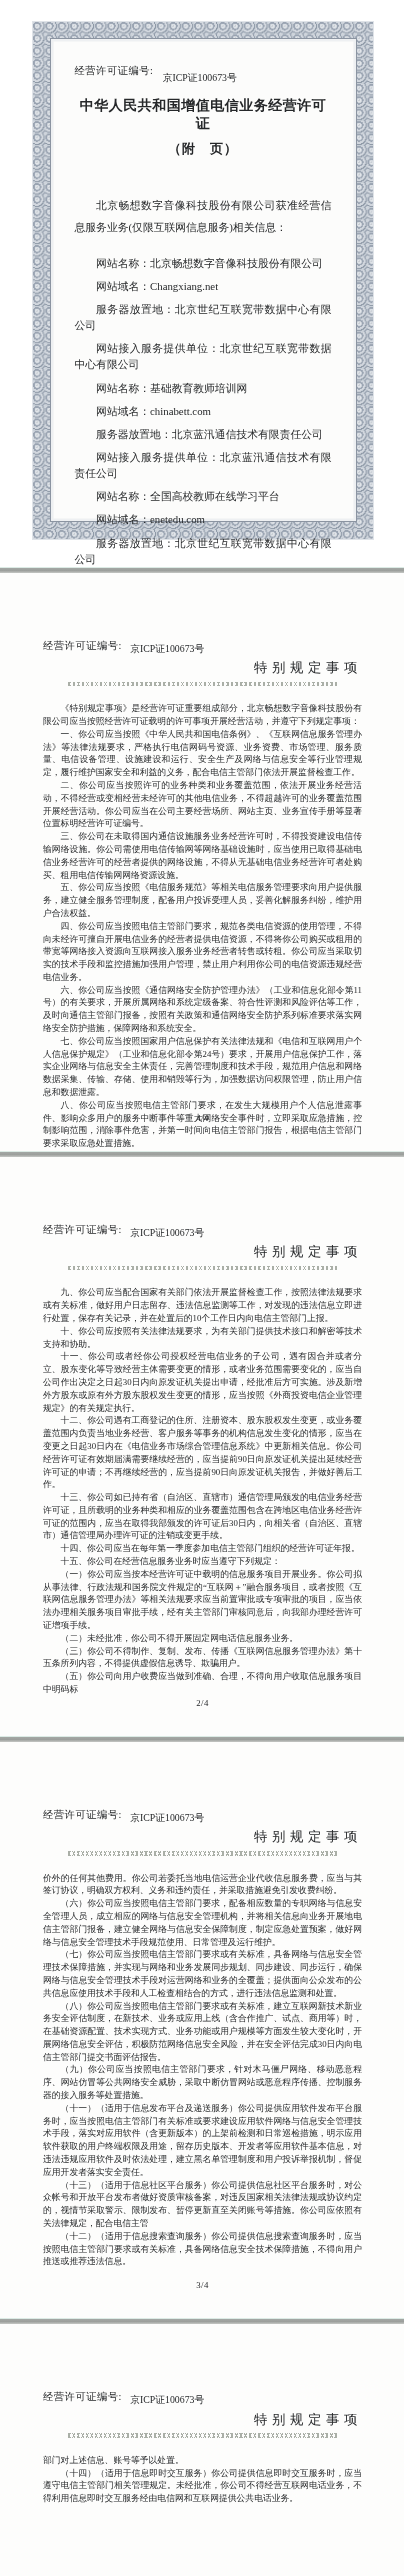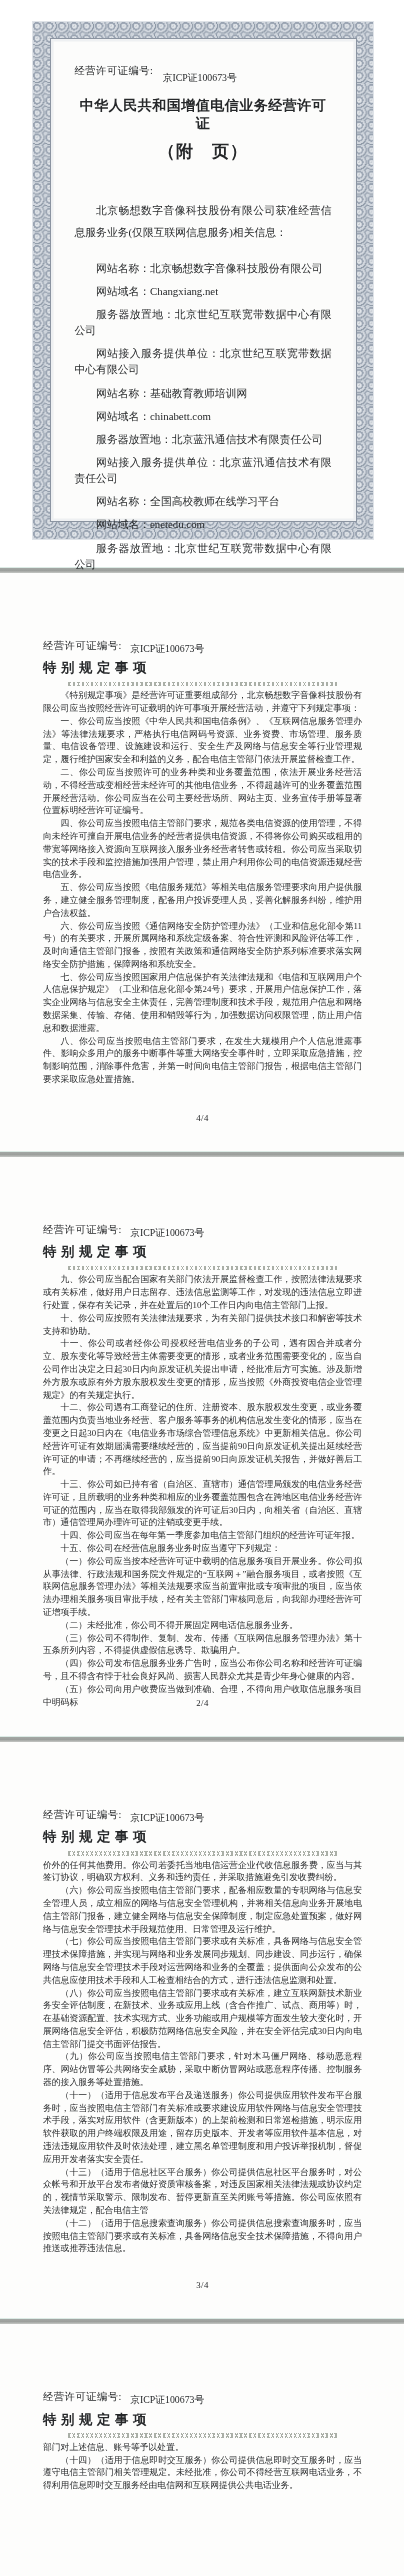--- a/index.html
+++ b/index.html
@@ -27,48 +27,48 @@
     height:100%;
     box-sizing:border-box;
     background:#fcfcfb;
     border:0.5px solid #8b94a1;
     box-shadow:0 0 0 2.6px #eef0f2 inset;
     padding:25px 24px 0 24px;
   }
   .lic{font-size:10.3px;letter-spacing:0.5px;white-space:nowrap;}
   .lic .lic-num{display:inline-block;font-size:9.8px;margin-left:6.2px;transform:translateY(6.7px);letter-spacing:0;}
   .cert-title{margin-top:18.5px;text-align:center;font-size:14px;font-weight:bold;letter-spacing:0.5px;}
-  .cert-subtitle{margin-top:7.2px;text-align:center;font-size:17px;font-weight:bold;letter-spacing:1px;}
+  .cert-subtitle{margin-top:7.2px;text-align:center;font-size:13px;font-weight:bold;letter-spacing:1px;}
   .cert-intro{margin-top:36px;font-size:10.8px;line-height:22px;text-indent:2em;text-align:justify;}
   .cert-fields{margin-top:17px;}
   .field{margin:7.2px 0 0 0;font-size:10.8px;line-height:16px;text-indent:2em;text-align:justify;}
   
   .gap{height:27px;background:#ffffff;}
   .bar{
     height:6.2px;
     background:linear-gradient(180deg,#dcebe5 0,#dcebe5 1px,#a2a6a3 1.5px,#9c9f9c 3.6px,#c9cbc8 6.2px);
   }
   
   .page{
     position:relative;
     box-sizing:border-box;
     background:#fdfdfc;
     padding:66px 43px 0 43px;
   }
   .page .lic{font-size:10.3px;}
   .page .lic .lic-num{font-size:9.8px;transform:translateY(3.1px);margin-left:5.2px;}
-  .ptitle{margin-top:6.2px;text-align:left;font-size:13.4px;font-weight:700;letter-spacing:4.6px;}
+  .ptitle{margin-top:6.2px;text-align:right;font-size:13.4px;font-weight:400;letter-spacing:4.6px;}
   .zigzag{
     width:269px;height:4.6px;margin:4.6px auto 0;
     opacity:.75;
     background:
       repeating-linear-gradient(115deg, rgba(0,0,0,0) 0 1.5px, #8f968b 1.5px 2.6px, rgba(0,0,0,0) 2.6px 4.1px),
       repeating-linear-gradient(65deg, rgba(0,0,0,0) 0 1.5px, #8f968b 1.5px 2.6px, rgba(0,0,0,0) 2.6px 4.1px);
   }
-  .pbody{margin-top:3px;font-size:8.8px;line-height:12.8px;text-align:justify;}
+  .pbody{margin-top:16px;font-size:8.8px;line-height:12.8px;text-align:justify;}
   .pbody p{margin:0;}
   .pbody p.ind{text-indent:2em;}
   .pageno{
     position:absolute;left:0;right:0;bottom:28px;
     text-align:center;font-size:8.8px;letter-spacing:0.5px;
   }
 </style>
 </head>
 <body>
 
@@ -106,22 +106,23 @@
     <div class="lic">
       <span>经营许可证编号:</span>
       <span class="lic-num">京ICP证100673号</span>
     </div>
     <div class="ptitle">特别规定事项</div>
     <div class="zigzag"></div>
     <div class="pbody">
         <p class="ind">《特别规定事项》是经营许可证重要组成部分，北京畅想数字音像科技股份有限公司应当按照经营许可证载明的许可事项开展经营活动，并遵守下列规定事项：</p>
         <p class="ind">一、你公司应当按照《中华人民共和国电信条例》、《互联网信息服务管理办法》等法律法规要求，严格执行电信网码号资源、业务资费、市场管理、服务质量、电信设备管理、设施建设和运行、安全生产及网络与信息安全等行业管理规定，履行维护国家安全和利益的义务，配合电信主管部门依法开展监督检查工作。</p>
         <p class="ind">二、你公司应当按照许可的业务种类和业务覆盖范围，依法开展业务经营活动，不得经营或变相经营未经许可的其他电信业务，不得超越许可的业务覆盖范围开展经营活动。你公司应当在公司主要经营场所、网站主页、业务宣传手册等显著位置标明经营许可证编号。</p>
+        <p class="ind">三、你公司在未取得国内通信设施服务业务经营许可时，不得投资建设电信传输网络设施。你公司需使用电信传输网等网络基础设施时，应当使用已取得基础电信业务经营许可的经营者提供的网络设施，不得从无基础电信业务经营许可者处购买、租用电信传输网网络资源设施。</p>
+        <p class="ind">五、你公司应当按照《电信服务规范》等相关电信服务管理要求向用户提供服务，建立健全服务管理制度，配备用户投诉受理人员，妥善化解服务纠纷，维护用户合法权益。</p>
         <p class="ind">四、你公司应当按照电信主管部门要求，规范各类电信资源的使用管理，不得向未经许可擅自开展电信业务的经营者提供电信资源，不得将你公司购买或租用的带宽等网络接入资源向互联网接入服务业务经营者转售或转租。你公司应当采取切实的技术手段和监控措施加强用户管理，禁止用户利用你公司的电信资源违规经营电信业务。</p>
-        <p class="ind">五、你公司应当按照《电信服务规范》等相关电信服务管理要求向用户提供服务，建立健全服务管理制度，配备用户投诉受理人员，妥善化解服务纠纷，维护用户合法权益。</p>
         <p class="ind">六、你公司应当按照《通信网络安全防护管理办法》（工业和信息化部令第11号）的有关要求，开展所属网络和系统定级备案、符合性评测和风险评估等工作，及时向通信主管部门报备，按照有关政策和通信网络安全防护系列标准要求落实网络安全防护措施，保障网络和系统安全。</p>
         <p class="ind">七、你公司应当按照国家用户信息保护有关法律法规和《电信和互联网用户个人信息保护规定》（工业和信息化部令第24号）要求，开展用户信息保护工作，落实企业网络与信息安全主体责任，完善管理制度和技术手段，规范用户信息和网络数据采集、传输、存储、使用和销毁等行为，加强数据访问权限管理，防止用户信息和数据泄露。</p>
         <p class="ind">八、你公司应当按照电信主管部门要求，在发生大规模用户个人信息泄露事件、影响众多用户的服务中断事件等重大网络安全事件时，立即采取应急措施，控制影响范围，消除事件危害，并第一时间向电信主管部门报告，根据电信主管部门要求采取应急处置措施。</p>
       </div>
     <div class="pageno">4/4</div>
   </div>
     <div class="bar"></div>
     <div class="page" style="height: 579px;">
     <div class="lic">
       <span>经营许可证编号:</span>
@@ -133,21 +134,20 @@
         <p class="ind">九、你公司应当配合国家有关部门依法开展监督检查工作，按照法律法规要求或有关标准，做好用户日志留存、违法信息监测等工作，对发现的违法信息立即进行处置，保存有关记录，并在处置后的10个工作日内向电信主管部门上报。</p>
         <p class="ind">十、你公司应按照有关法律法规要求，为有关部门提供技术接口和解密等技术支持和协助。</p>
         <p class="ind">十一、你公司或者经你公司授权经营电信业务的子公司，遇有因合并或者分立、股东变化等导致经营主体需要变更的情形，或者业务范围需要变化的，应当自公司作出决定之日起30日内向原发证机关提出申请，经批准后方可实施。涉及新增外方股东或原有外方股东股权发生变更的情形，应当按照《外商投资电信企业管理规定》的有关规定执行。</p>
         <p class="ind">十二、你公司遇有工商登记的住所、注册资本、股东股权发生变更，或业务覆盖范围内负责当地业务经营、客户服务等事务的机构信息发生变化的情形，应当在变更之日起30日内在《电信业务市场综合管理信息系统》中更新相关信息。你公司经营许可证有效期届满需要继续经营的，应当提前90日向原发证机关提出延续经营许可证的申请；不再继续经营的，应当提前90日向原发证机关报告，并做好善后工作。</p>
         <p class="ind">十三、你公司如已持有省（自治区、直辖市）通信管理局颁发的电信业务经营许可证，且所载明的业务种类和相应的业务覆盖范围包含在跨地区电信业务经营许可证的范围内，应当在取得我部颁发的许可证后30日内，向相关省（自治区、直辖市）通信管理局办理许可证的注销或变更手续。</p>
         <p class="ind">十四、你公司应当在每年第一季度参加电信主管部门组织的经营许可证年报。</p>
         <p class="ind">十五、你公司在经营信息服务业务时应当遵守下列规定：</p>
         <p class="ind">（一）你公司应当按本经营许可证中载明的信息服务项目开展业务。你公司拟从事法律、行政法规和国务院文件规定的“互联网＋”融合服务项目，或者按照《互联网信息服务管理办法》等相关法规要求应当前置审批或专项审批的项目，应当依法办理相关服务项目审批手续，经有关主管部门审核同意后，向我部办理经营许可证增项手续。</p>
         <p class="ind">（二）未经批准，你公司不得开展固定网电话信息服务业务。</p>
         <p class="ind">（三）你公司不得制作、复制、发布、传播《互联网信息服务管理办法》第十五条所列内容，不得提供虚假信息诱导、欺骗用户。</p>
-        <p class="ind">（四）你公司发布信息服务业务广告时，应当公布你公司名称和经营许可证编号，且不得含有悖于社会良好风尚、损害人民群众尤其是青少年身心健康的内容。</p>
         <p class="ind">（五）你公司向用户收费应当做到准确、合理，不得向用户收取信息服务项目中明码标</p>
       </div>
     <div class="pageno">2/4</div>
   </div>
     <div class="bar"></div>
     <div class="page" style="height: 576px;">
     <div class="lic">
       <span>经营许可证编号:</span>
       <span class="lic-num">京ICP证100673号</span>
     </div>

